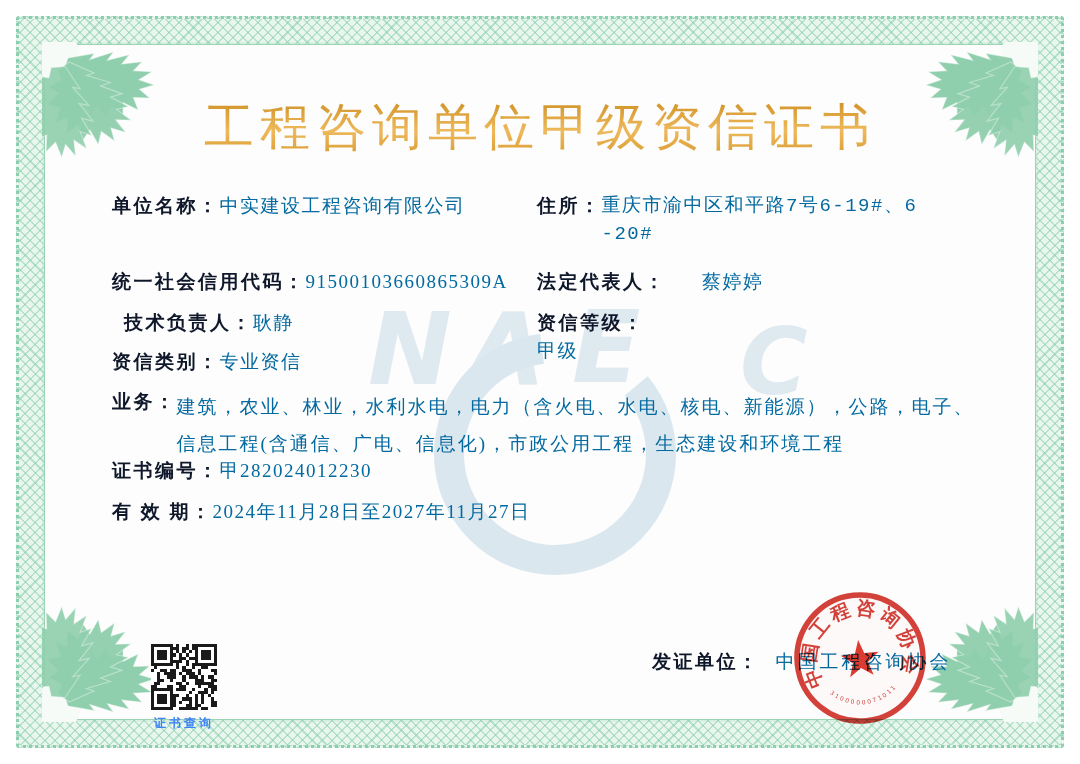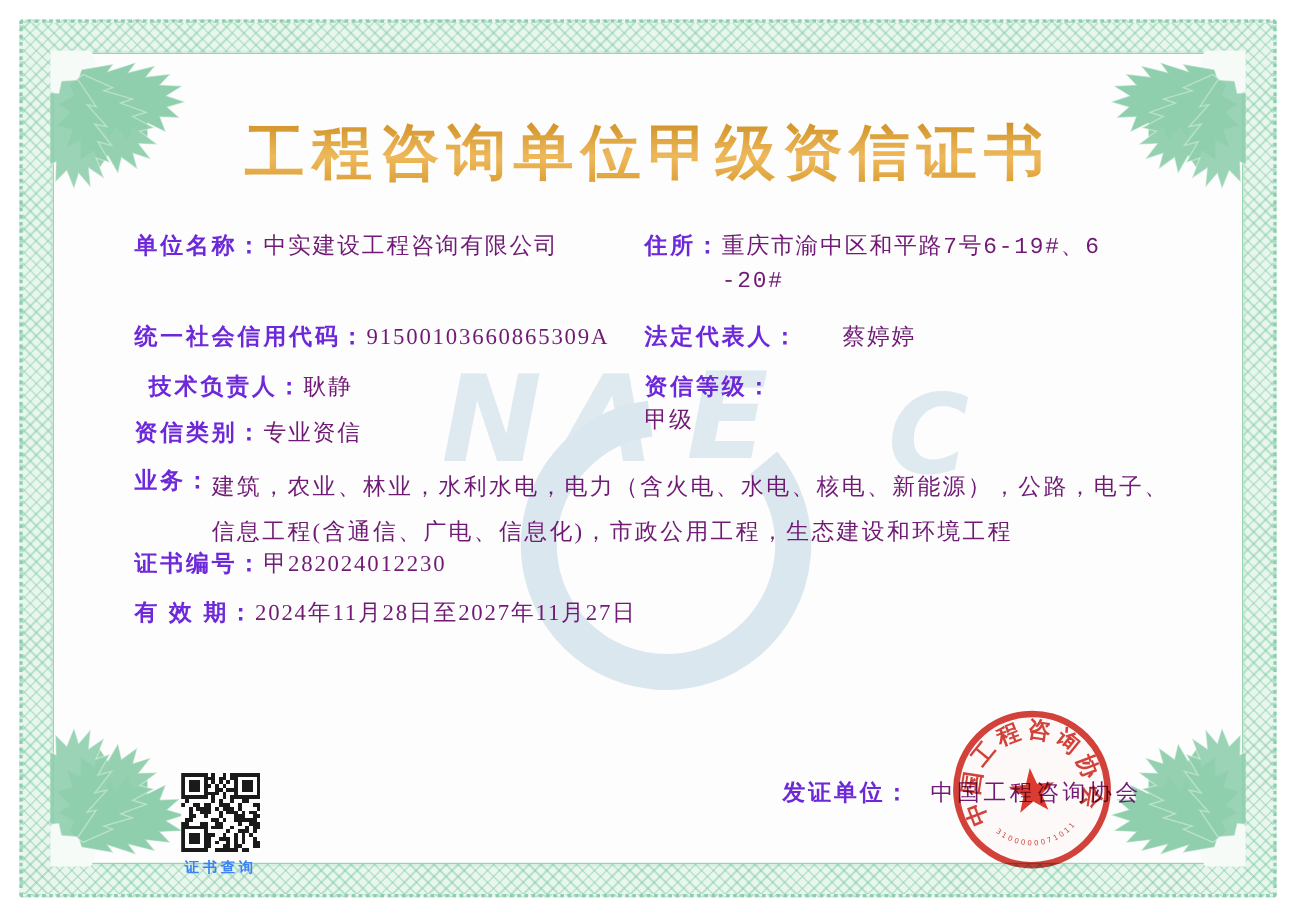--- a/index.html
+++ b/index.html
@@ -36,34 +36,34 @@
   .corner.br{right:42px;bottom:42px;transform:scale(-1,-1);}
 
   
   .watermark{position:absolute;left:320px;top:276px;pointer-events:none;}
 
   
   .title{
     position:absolute;left:0;right:0;top:94px;
     text-align:center;
     font-family:"DejaVu Sans","Liberation Sans",sans-serif;
-    font-size:50px;font-weight:700;letter-spacing:6px;
+    font-size:50px;font-weight:400;letter-spacing:6px;
     color:#dfa23b;white-space:nowrap;
   }
   @supports (-webkit-background-clip:text){
     .title{
       background:linear-gradient(180deg,#cf9024 8%,#eeb95c 55%,#d89a2e 95%);
       -webkit-background-clip:text;background-clip:text;color:transparent;
     }
   }
 
   
   .f-row{position:absolute;display:flex;align-items:flex-start;font-size:19px;line-height:28px;}
-  .f-label{font-weight:700;letter-spacing:2.5px;white-space:nowrap;color:#6d28d9;}
-  .f-value{letter-spacing:1.5px;color:#701a75;}
+  .f-label{font-weight:700;letter-spacing:2.5px;white-space:nowrap;color:#0f172a;}
+  .f-value{letter-spacing:1.5px;color:#0369a1;}
   .r-company{left:112px;top:192px;}
   .r-address{left:537px;top:192px;}
   .r-address .f-value{width:316px;word-break:break-all;font-family:Liberation Mono, monospace;}
   .r-code{left:112px;top:268px;}
   .r-legal{left:537px;top:268px;gap:36px;}
   .r-tech{left:124px;top:309px;justify-content:flex-end;}
   .r-grade{left:537px;top:309px;flex-direction:column;}
   .r-type{left:112px;top:348px;}
   .r-business{left:112px;top:388px;}
   .r-business .f-value{width:798px;line-height:37px;letter-spacing:2px;}

